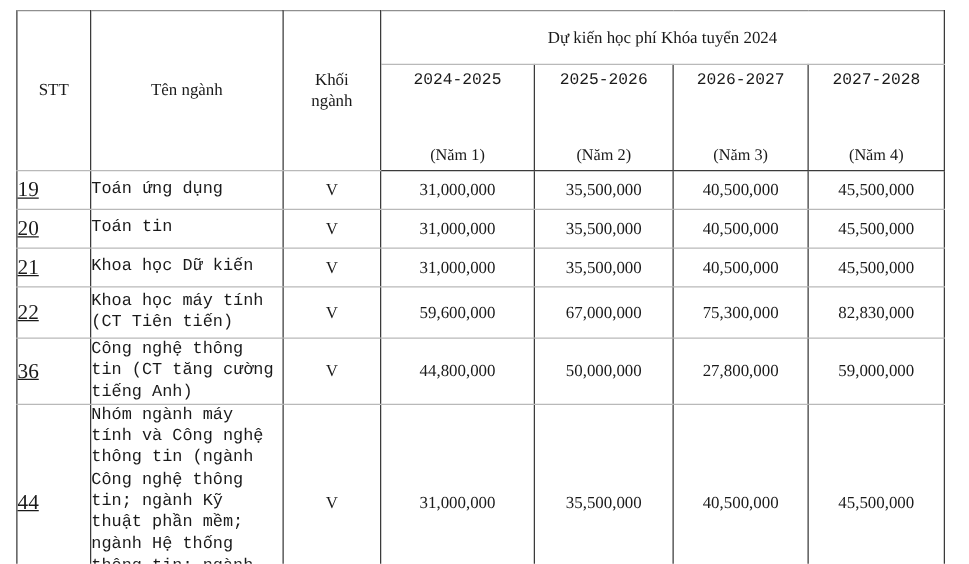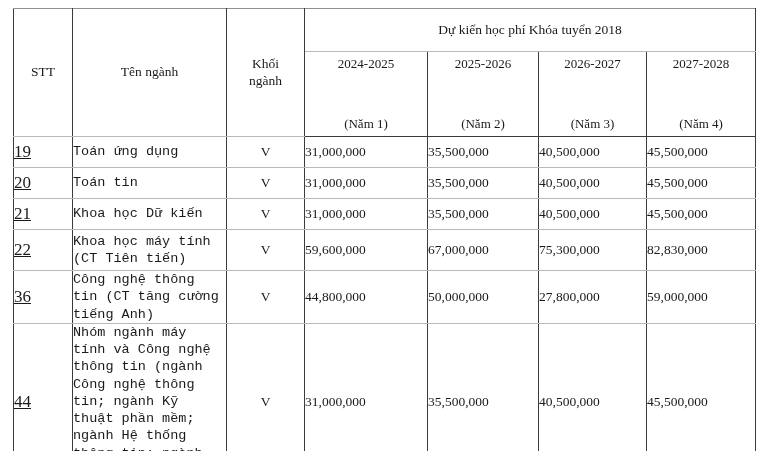--- a/index.html
+++ b/index.html
@@ -82,21 +82,21 @@
   }
 
   .th-year {
     font-weight: bold;
     font-size: 13px;
     text-align: center;
     line-height: 1.85;
     padding: 5px 2px 7px;
     height: 46px;
   }
-  .th-year .yr-range { display: block; }
+  .th-year .yr-range { display: block; font-family: Liberation Mono, monospace; }
   .th-year .yr-index { display: block; margin-top: 36px; }
 
   td.cell-stt {
     text-align: left;
     font-size: 17px;
     text-decoration: underline;
   }
 
   td.cell-name {
     text-align: left;
@@ -105,20 +105,21 @@
     padding: 3px 4px 3px 7px;
     font-family: Liberation Mono, monospace;
   }
 
   td.cell-block {
     text-align: center;
     font-size: 13.5px;
   }
 
   td.cell-money {
+    text-align: center;
     font-size: 13.5px;
   }
 
   tbody tr.r-short td { height: 30px; }
   tbody tr.r-two   td { height: 40px; }
   tbody tr.r-three td { height: 51px; }
   tbody tr.r-tall  td { height: 144px; }
 </style>
 </head>
 <body>
@@ -137,21 +138,21 @@
     </colgroup>
 
     <thead>
       <tr>
         <th class="th-main" rowspan="2">STT</th>
         <th class="th-main" rowspan="2">Tên ngành</th>
         <th class="th-main" rowspan="2">
           <span>Khối</span><br>
           <span>ngành</span>
         </th>
-        <th class="th-group" colspan="4">Dự kiến học phí Khóa tuyển 2018</th>
+        <th class="th-group" colspan="4">Dự kiến học phí Khóa tuyển 2024</th>
       </tr>
       <tr>
         <th class="th-year">
           <span class="yr-range">2024-2025</span>
           <span class="yr-index">(Năm 1)</span>
         </th>
         <th class="th-year">
           <span class="yr-range">2025-2026</span>
           <span class="yr-index">(Năm 2)</span>
         </th>

